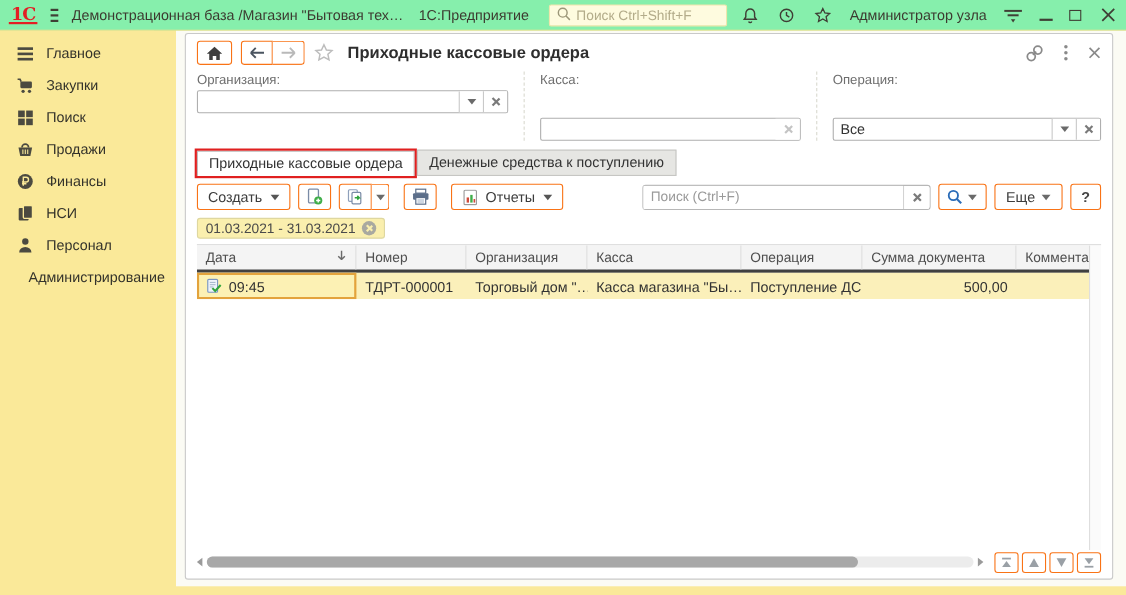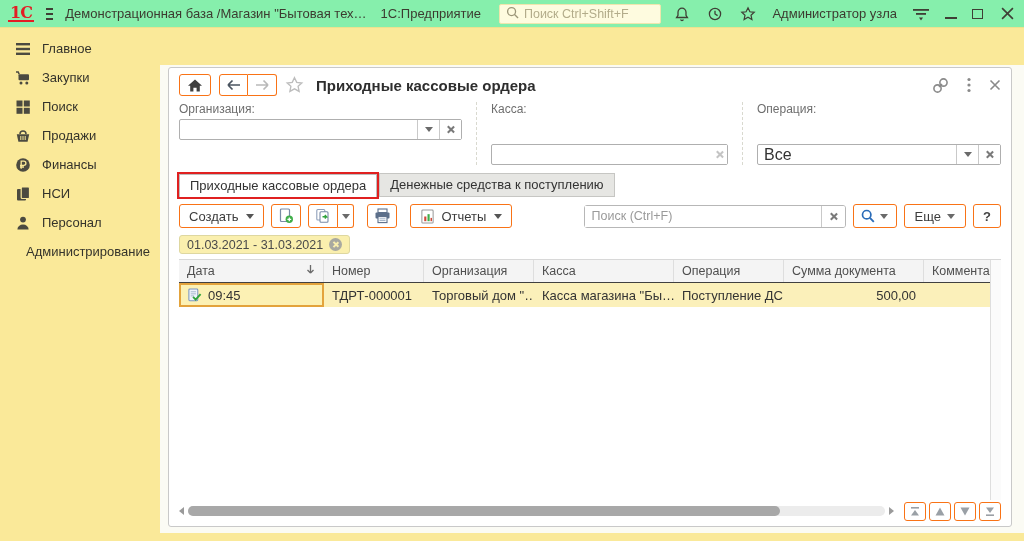--- a/index.html
+++ b/index.html
@@ -27,21 +27,21 @@
   .tb-user { color:#3c3b30; white-space:nowrap; }
   .win-min { width:12px; height:10px; border-bottom:2px solid #3f3f35; cursor:pointer; }
   .win-max { width:11px; height:10px; border:1.5px solid #3f3f35; cursor:pointer; }
 
   
   .sidebar { position:absolute; left:0; top:28px; width:140px; bottom:0; background:#fae999; padding-top:6px; }
   .sb-item { display:flex; align-items:center; gap:11px; height:29px; padding-left:15px; cursor:pointer; }
   .sb-item span.lbl { color:#34332b; font-size:13px; }
 
   
-  .main { position:absolute; left:160px; top:28px; right:0; bottom:8px; background:#fbfbf4;margin-top:37px; }
+  .main { position:absolute; left:160px; top:28px; right:0; bottom:8px; background:#fbfbf4; }
   .panel { position:absolute; left:8px; top:2px; right:12px; bottom:6px; background:#fff;
     border:1px solid #c9c9c9; border-radius:3px; display:flex; flex-direction:column; }
 
   
   .p-header { height:32px; display:flex; align-items:center; gap:8px; padding:4px 10px 2px; }
   .btn { background:#fff; border:1px solid #f97316; border-radius:3px; display:inline-flex;
     align-items:center; justify-content:center; cursor:pointer; color:#3c3c3c; font-size:13px; }
   .nav-home { width:32px; height:22px; }
   .nav-group { display:flex; }
   .nav-back { width:29px; height:22px; border-radius:3px 0 0 3px; }
@@ -51,21 +51,21 @@
   .ph-ic { cursor:pointer; display:flex; align-items:center; }
 
   
   .p-filters { display:flex; padding:2px 10px 7px; }
   .f-group { display:flex; flex-direction:column; gap:3px; }
   .f-group + .f-group { border-left:1px dashed #d9d9cf; margin-left:14px; padding-left:14px;gap:28px; }
   .f-org { width:283px; } .f-kassa { width:252px; } .f-oper { flex:1; }
   .f-label { font-size:12px; color:#6e6e6e; }
   .combo { display:flex; height:21px; border:1px solid #afafaf; border-radius:2px; background:#fff; }
   .combo input, .combo .val { flex:1; border:none; outline:none; padding:0 6px; font-family:inherit;
-    font-size:16px; color:#333; background:transparent; display:flex; align-items:center; }
+    font-size:13px; color:#333; background:transparent; display:flex; align-items:center; }
   .combo .cbtn { width:22px; border-left:1px solid #c9c9c9; display:flex; align-items:center;
     justify-content:center; cursor:pointer; background:#fff; }
   .arr-down { width:0; height:0; border-left:4px solid transparent; border-right:4px solid transparent;
     border-top:5px solid #6a6a6a; }
   .x-glyph { position:relative; width:9px; height:9px; }
   .x-glyph::before,.x-glyph::after { content:""; position:absolute; left:4px; top:0; width:1.6px; height:9px; background:#7a7a7a; }
   .x-glyph::before { transform:rotate(45deg); } .x-glyph::after { transform:rotate(-45deg); }
   .x-dim::before,.x-dim::after { background:#c4c4c4; }
 
   
@@ -99,21 +99,21 @@
   .chip { display:inline-flex; align-items:center; gap:6px; background:#faefae; border:1px solid #ded7a0;
     border-radius:3px; height:19px; padding:0 7px; font-size:12.5px; color:#4a4a4a; cursor:default; }
   .chip-x { width:13px; height:13px; border-radius:50%; background:#a9a9a0; position:relative; cursor:pointer; }
   .chip-x::before,.chip-x::after { content:""; position:absolute; left:6px; top:3px; width:1.5px; height:7px; background:#faefae; }
   .chip-x::before { transform:rotate(45deg); } .chip-x::after { transform:rotate(-45deg); }
 
   
   .p-tablewrap { flex:1; display:flex; margin:0 10px; border-top:1px solid #d8d8d8; overflow:hidden; }
   .tbl { flex:1; display:flex; flex-direction:column; overflow:hidden; }
   .tgrid { display:grid; grid-template-columns:145px 100px 110px 140px 110px 140px 1fr; }
-  .thead { background:#f4f4f4; border-bottom:1px solid #404040; }
+  .thead { background:#f4f4f4; border-bottom:3px solid #404040; }
   .th { padding:4px 8px; font-size:12.5px; color:#4f4f4f; white-space:nowrap; overflow:hidden;
     border-right:1px solid #dedede; display:flex; align-items:center; cursor:pointer; }
   .th:last-child { border-right:none; }
   .sort-ic { margin-left:auto; color:#6a6a6a; }
   .trow { background:#fbf0ba; cursor:pointer; }
   .td { padding:3px 8px; font-size:13px; color:#333; white-space:nowrap; overflow:hidden;
     display:flex; align-items:center; height:24px; }
   .td-date { border:2px solid #e3a33c; padding:1px 6px; gap:6px; background:#fcf1b4; }
   .td-num  { }
   .td-amount { justify-content:flex-end; }

